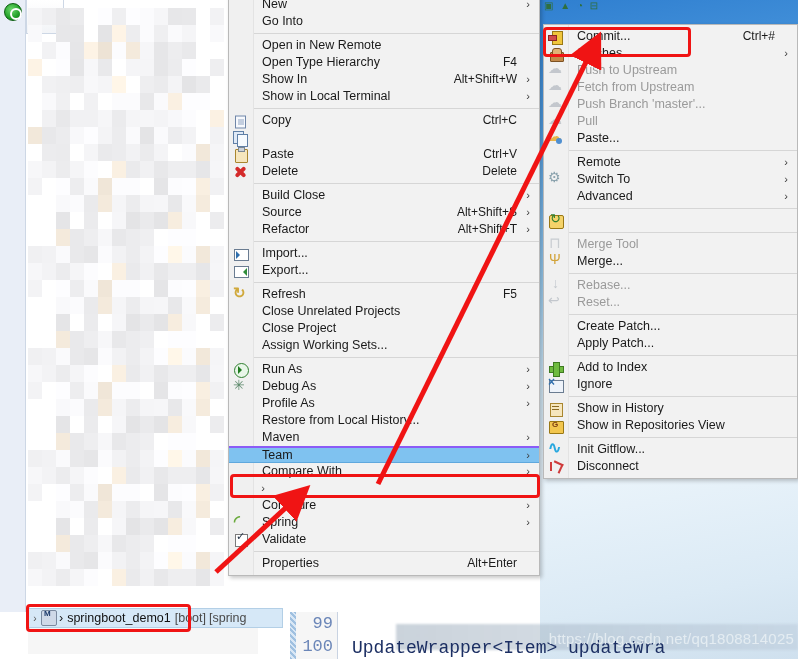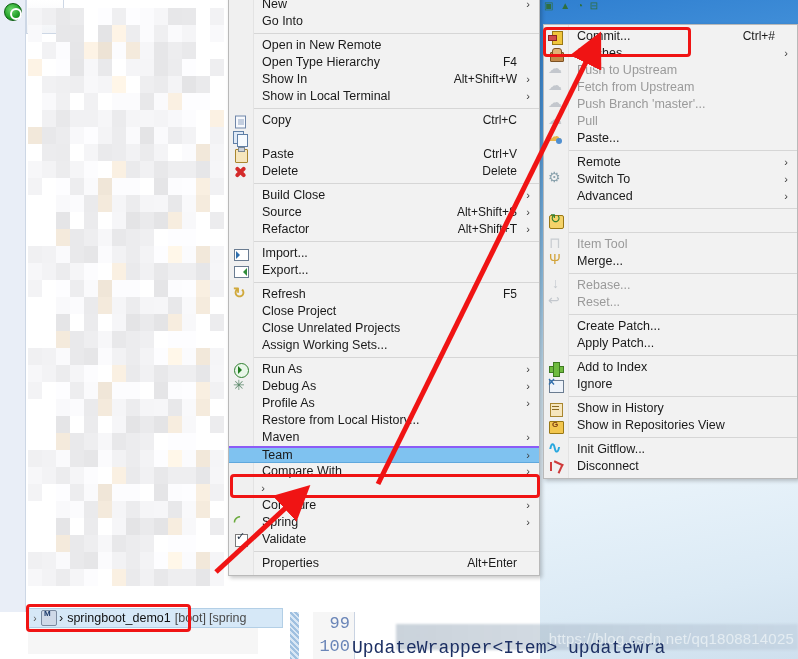--- a/index.html
+++ b/index.html
@@ -222,21 +222,21 @@
   }
   .tree-row .nm { white-space: nowrap; }
   .tree-row .dim { color: #4a4a4a; }
   .tree-bg {
     position: absolute; left: 28px; top: 628px; width: 230px; height: 26px;
     background: #f6f6f6;
   }
 
   
   .gutter-nums {
-    position: absolute; left: 313px; top: 612px; width: 42px; height: 47px;
+    position: absolute; left: 296px; top: 612px; width: 42px; height: 47px;
     background: #f6f6f6; color: #6b86b8; font-size: 17px; text-align: right;
     font-family: "Liberation Mono", monospace; line-height: 23px; padding-right: 4px;
     border-right: 1px solid #c9d3e2;
   }
   .fold-strip {
     position: absolute; left: 290px; top: 612px; width: 9px; height: 47px;
     background: repeating-linear-gradient(45deg,#9fc0e0 0 2px,#d9e7f5 2px 4px);
   }
   .code-line {
     position: absolute; left: 352px; top: 638px; width: 446px; height: 21px;
@@ -737,25 +737,25 @@
         <span class="arw"></span>
       </div>
       <div class="sep"></div>
       <div class="mi">
         <span class="ic g-refresh"></span>
         <span class="lbl">Refresh</span>
         <span class="acc">F5</span>
         <span class="arw"></span>
       </div>
       <div class="mi">
+        <span class="lbl">Close Unrelated Projects</span>
+        <span class="arw"></span>
+      </div>
+      <div class="mi">
         <span class="lbl">Close Project</span>
-        <span class="arw"></span>
-      </div>
-      <div class="mi">
-        <span class="lbl">Close Unrelated Projects</span>
         <span class="arw"></span>
       </div>
       <div class="mi">
         <span class="lbl">Assign Working Sets...</span>
         <span class="arw"></span>
       </div>
       <div class="sep"></div>
       <div class="mi">
         <span class="ic g-run"></span>
         <span class="lbl">Run As</span>
@@ -864,21 +864,21 @@
         <span class="arw">›</span>
       </div>
       <div class="sep"></div>
       <div class="mi">
         <span class="ic g-sync"></span>
         <span class="arw"></span>
       </div>
       <div class="sep"></div>
       <div class="mi disabled">
         <span class="ic g-mergetool"></span>
-        <span class="lbl">Item Tool</span>
+        <span class="lbl">Merge Tool</span>
         <span class="arw"></span>
       </div>
       <div class="mi">
         <span class="ic g-merge"></span>
         <span class="lbl">Merge...</span>
         <span class="arw"></span>
       </div>
       <div class="sep"></div>
       <div class="mi disabled">
         <span class="ic g-rebase"></span>

